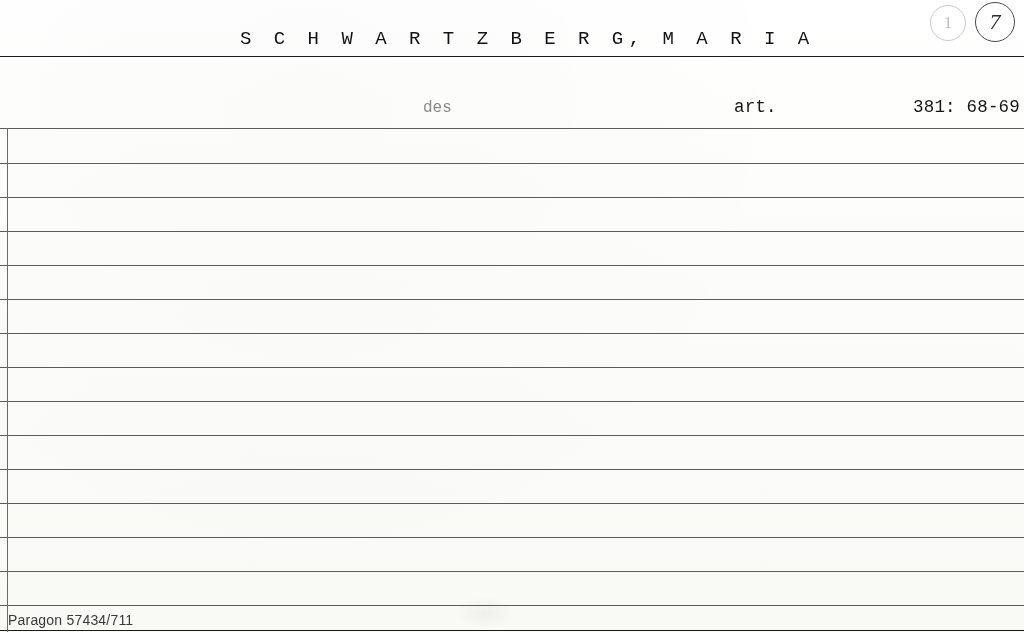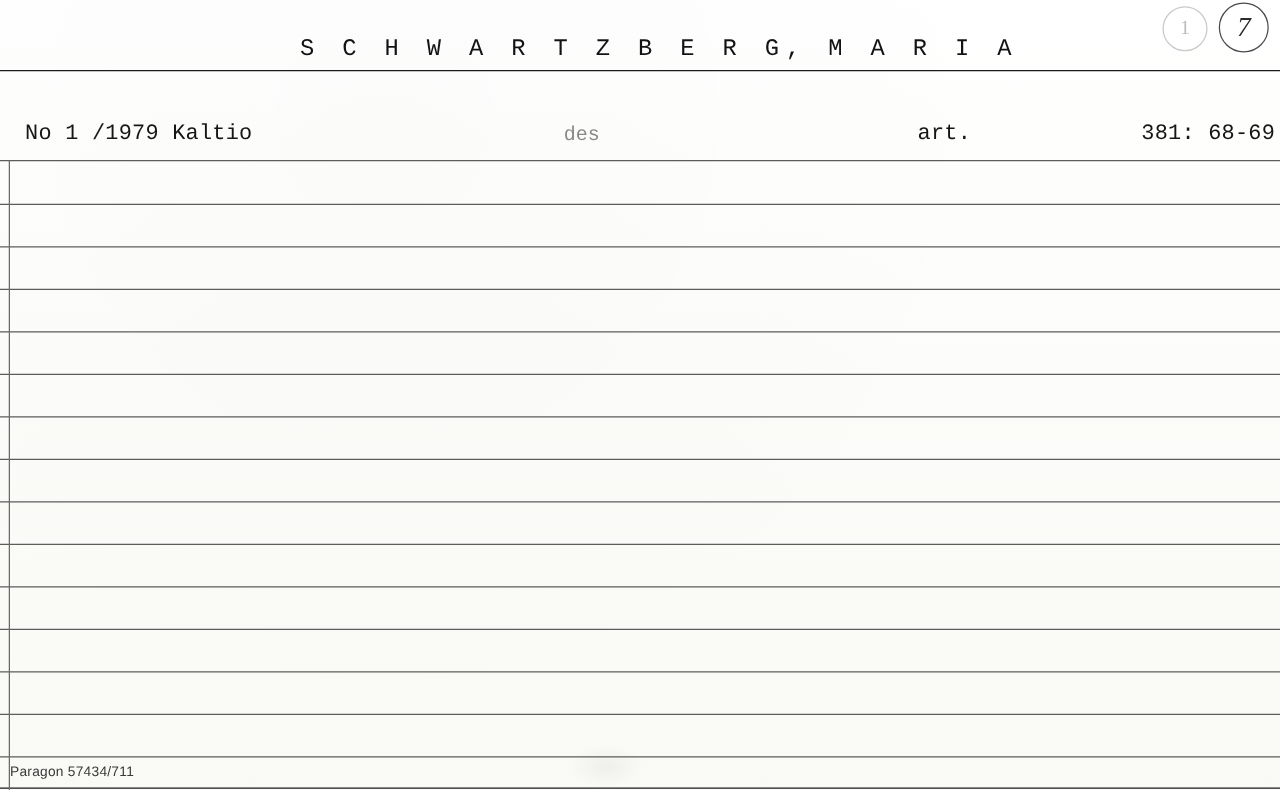--- a/index.html
+++ b/index.html
@@ -72,21 +72,21 @@
     letter-spacing: 0.2px;
   }
   #entry-no    { left: 20px;  top: 97px; }
   #entry-title { left: 246px; top: 97px; }
   #entry-type  { left: 686px; top: 97px; margin-left: 48px; }
   #entry-ref   { left: 913px; top: 97px; }
 
   
   #entry-overlay {
     position: absolute;
-    left: 451px;
+    left: 423px;
     top: 99px;
     font-family: "Liberation Mono", monospace;
     font-size: 16px;
     color: #2a2a2a;
     opacity: 0.55;
     white-space: nowrap;
   }
 
   
   #corner-pencil {
@@ -120,21 +120,21 @@
     align-items: center;
     justify-content: center;
   }
 
   
   #footer-imprint {
     position: absolute;
     left: 8px;
     top: 612px;
     font-family: "Liberation Sans", sans-serif;
-    font-size: 11px;
+    font-size: 14px;
     color: #3a3a3a;
     letter-spacing: 0.2px;
     white-space: nowrap;
   }
 
   
   #smudge {
     position: absolute;
     left: 455px;
     top: 596px;
@@ -172,21 +172,20 @@
     </div>
 
   <div id="margin-rule"></div>
 
   <div id="header-name">S C H W A R T Z B E R G,  M A R I A</div>
 
   <div id="corner-pencil">1</div>
 
   <div id="corner-stamp">7</div>
 
-  <div class="entry-text" id="entry-no">No 1 /1979 Kaltio</div>
 
 
   <div id="entry-overlay">des</div>
 
   <div class="entry-text" id="entry-type">art.</div>
 
   <div class="entry-text" id="entry-ref">381: 68-69</div>
 
   <div id="smudge"></div>
 

